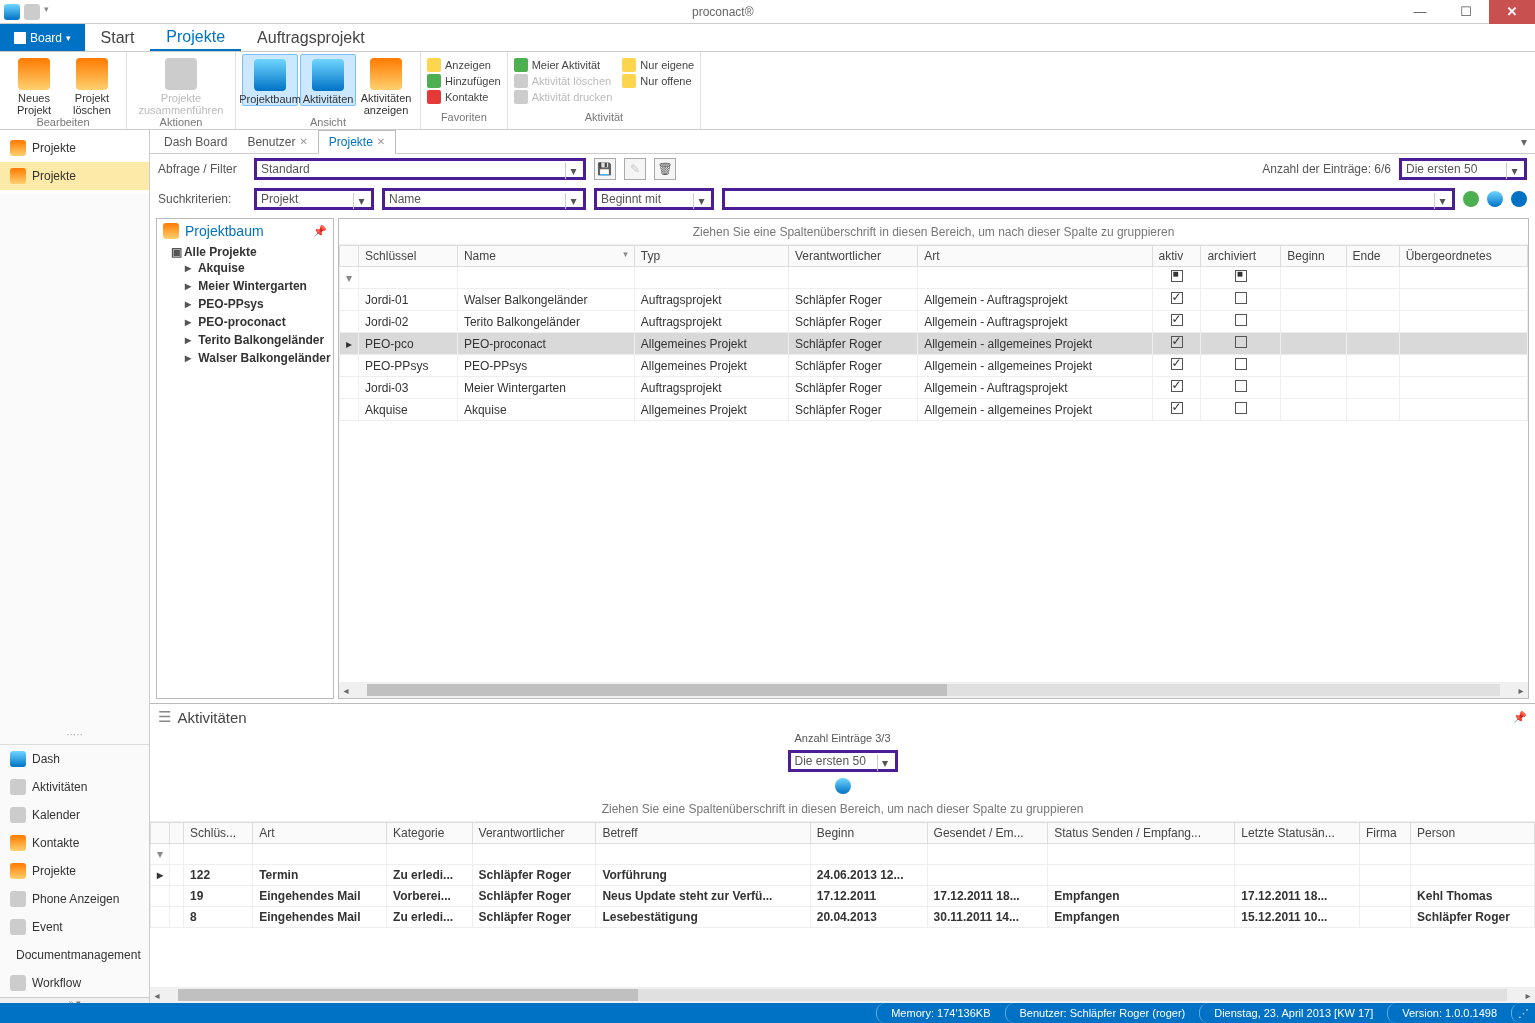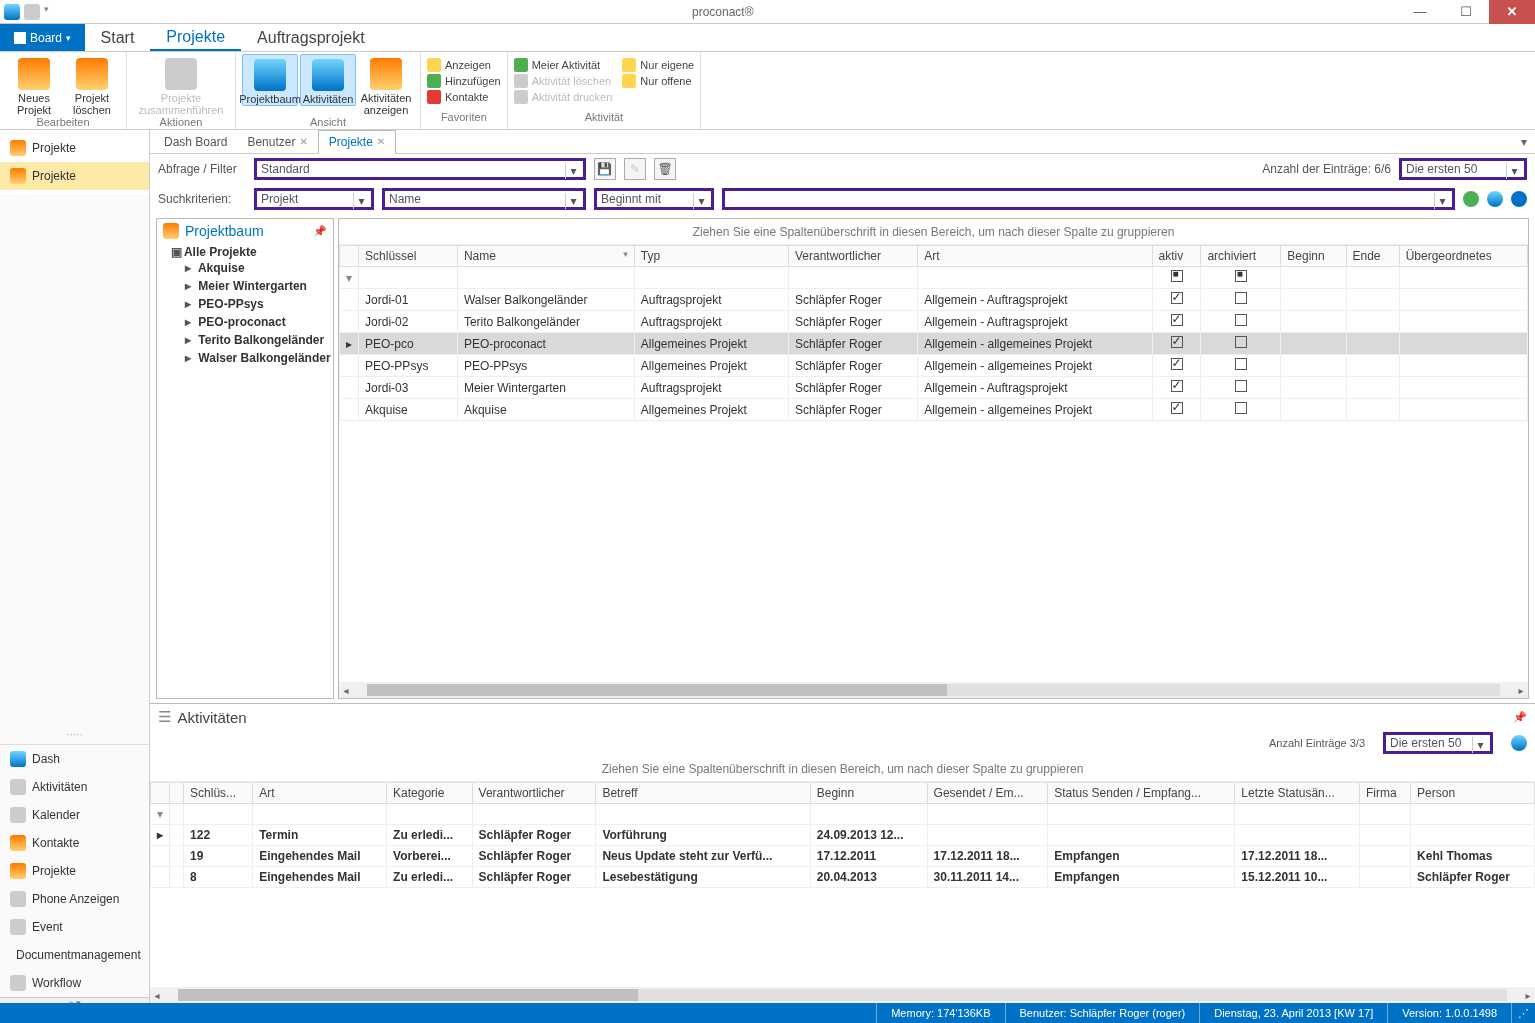--- a/index.html
+++ b/index.html
@@ -86,27 +86,27 @@
 .cb.sq::after{content:"■";position:absolute;top:-3px;left:1px;font-size:10px;color:#333;}
 .hscroll{height:16px;background:#f0f0f0;display:flex;align-items:center;}
 .hscroll .track{flex:1;height:12px;background:#e0e0e0;margin:0 14px;position:relative;}
 .hscroll .thumb{position:absolute;height:12px;background:#c0c0c0;left:0;width:580px;}
 .hscroll .ar{width:14px;text-align:center;color:#666;font-size:10px;}
 
 
 .act-panel{border-top:1px solid #bbb;display:flex;flex-direction:column;min-height:300px;}
 .act-head{display:flex;align-items:center;padding:4px 8px;color:#444;font-size:15px;}
 .act-head .pin{margin-left:auto;color:#555;font-size:11px;}
-.act-sub{display:flex;align-items:center;justify-content:flex-end;padding:2px 8px;gap:18px;font-size:11px;color:#555;}
+.act-sub{display:flex;align-items:center;justify-content:flex-end;padding:2px 8px;gap:6px;font-size:11px;color:#555;flex-direction:column;}
 tr.bold td{font-weight:bold;}
 
 
 .statusbar{position:absolute;bottom:0;left:0;right:0;height:20px;background:#0072c6;color:#fff;display:flex;align-items:center;font-size:11px;}
 .statusbar .sp{flex:1;}
-.statusbar .cell{padding:0 14px;border-left:1px solid rgba(255,255,255,0.4);height:100%;display:flex;align-items:center;}
+.statusbar .cell{padding:0 14px;border-left:1px solid rgba(255,255,255,0.4);height:100%;display:flex;align-items:center;border-radius:9px;}
 
 .ic{width:16px;height:16px;display:inline-block;border-radius:3px;}
 .c-proj{background:linear-gradient(#ff7a00,#ffd070);}
 .c-blue{background:#0072c6;}
 .c-green{background:#4caf50;}
 .c-red{background:#e53935;}
 .c-grey{background:#ccc;}
 .c-yellow{background:#ffd54f;}
 .c-teal{background:linear-gradient(#6fd6ff,#0072c6);}
 </style>
@@ -541,21 +541,21 @@
                 <td></td>
               </tr>
               <tr class="bold">
                 <td>▸</td>
                 <td></td>
                 <td>122</td>
                 <td>Termin</td>
                 <td>Zu erledi...</td>
                 <td>Schläpfer Roger</td>
                 <td>Vorführung</td>
-                <td>24.09.2013 12...</td>
+                <td>24.06.2013 12...</td>
                 <td></td>
                 <td></td>
                 <td></td>
                 <td></td>
                 <td></td>
               </tr>
               <tr class="bold">
                 <td></td>
                 <td></td>
                 <td>19</td>

